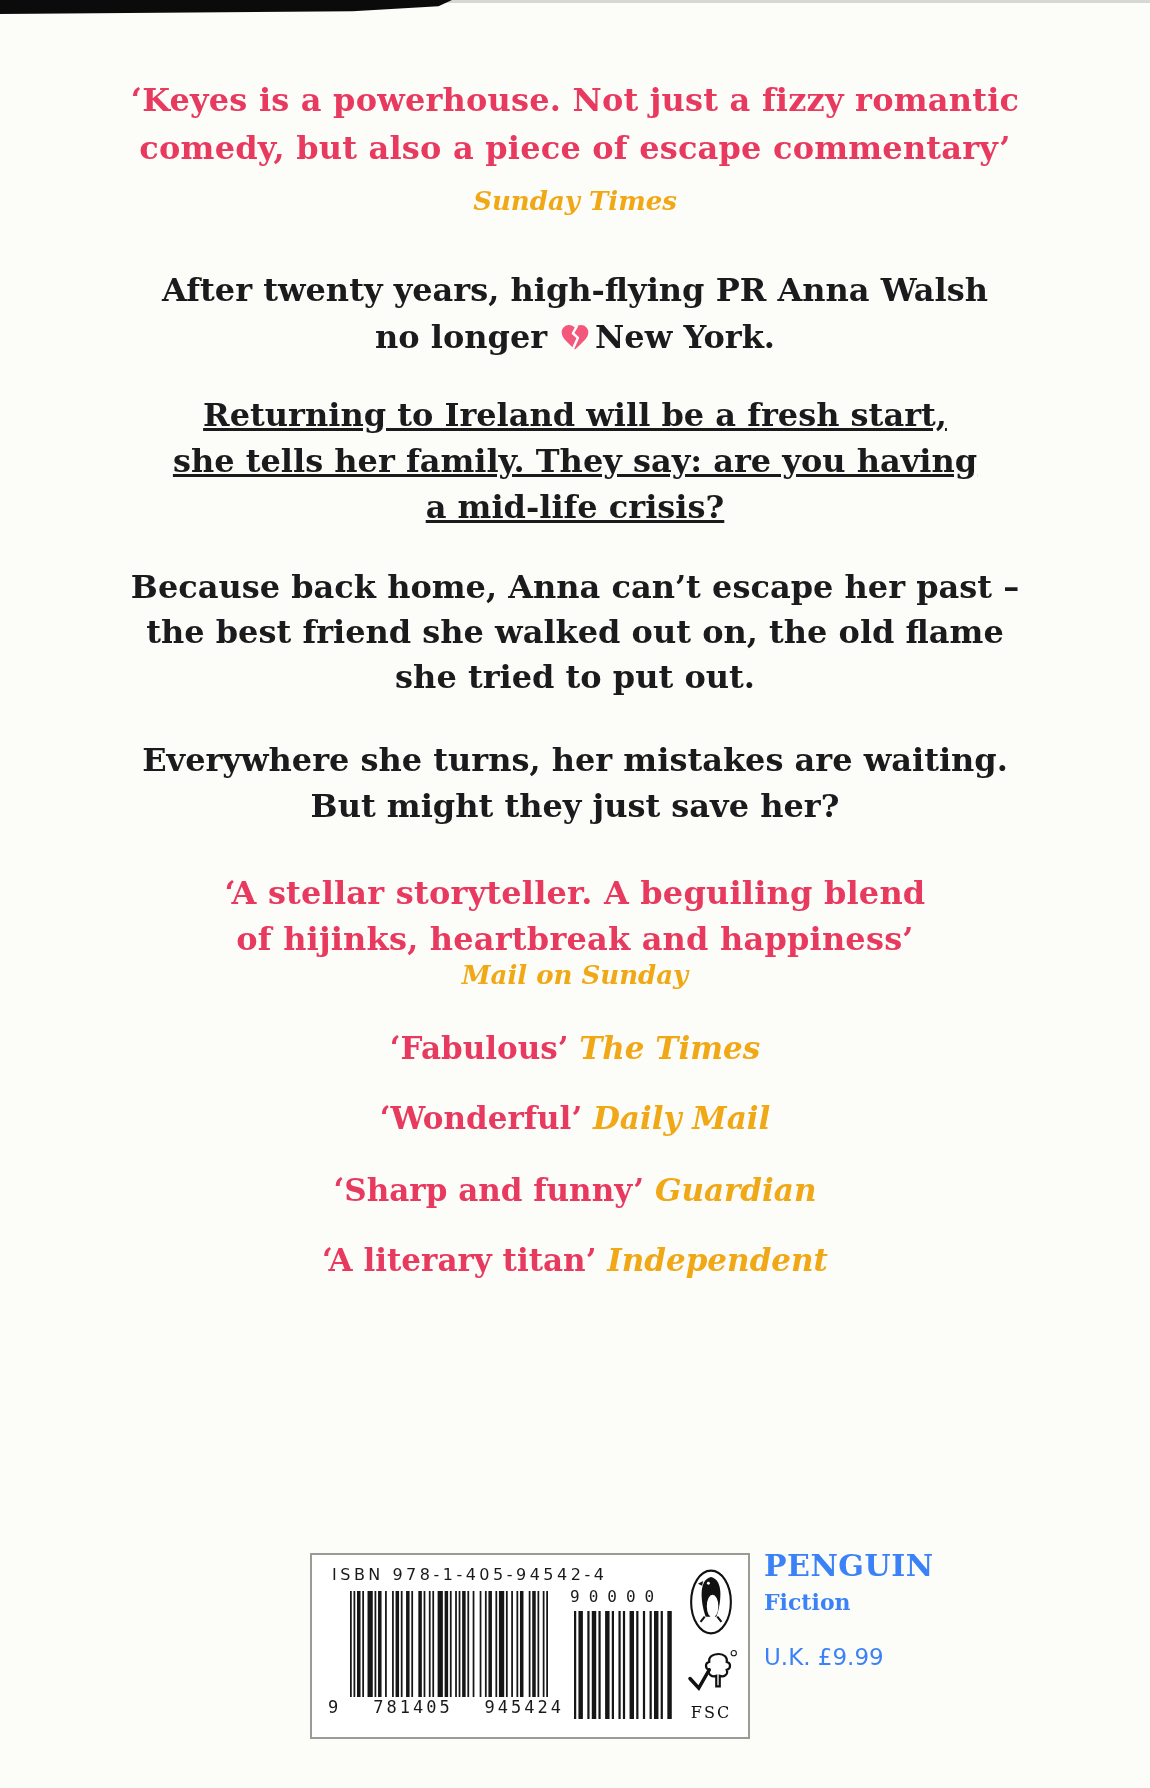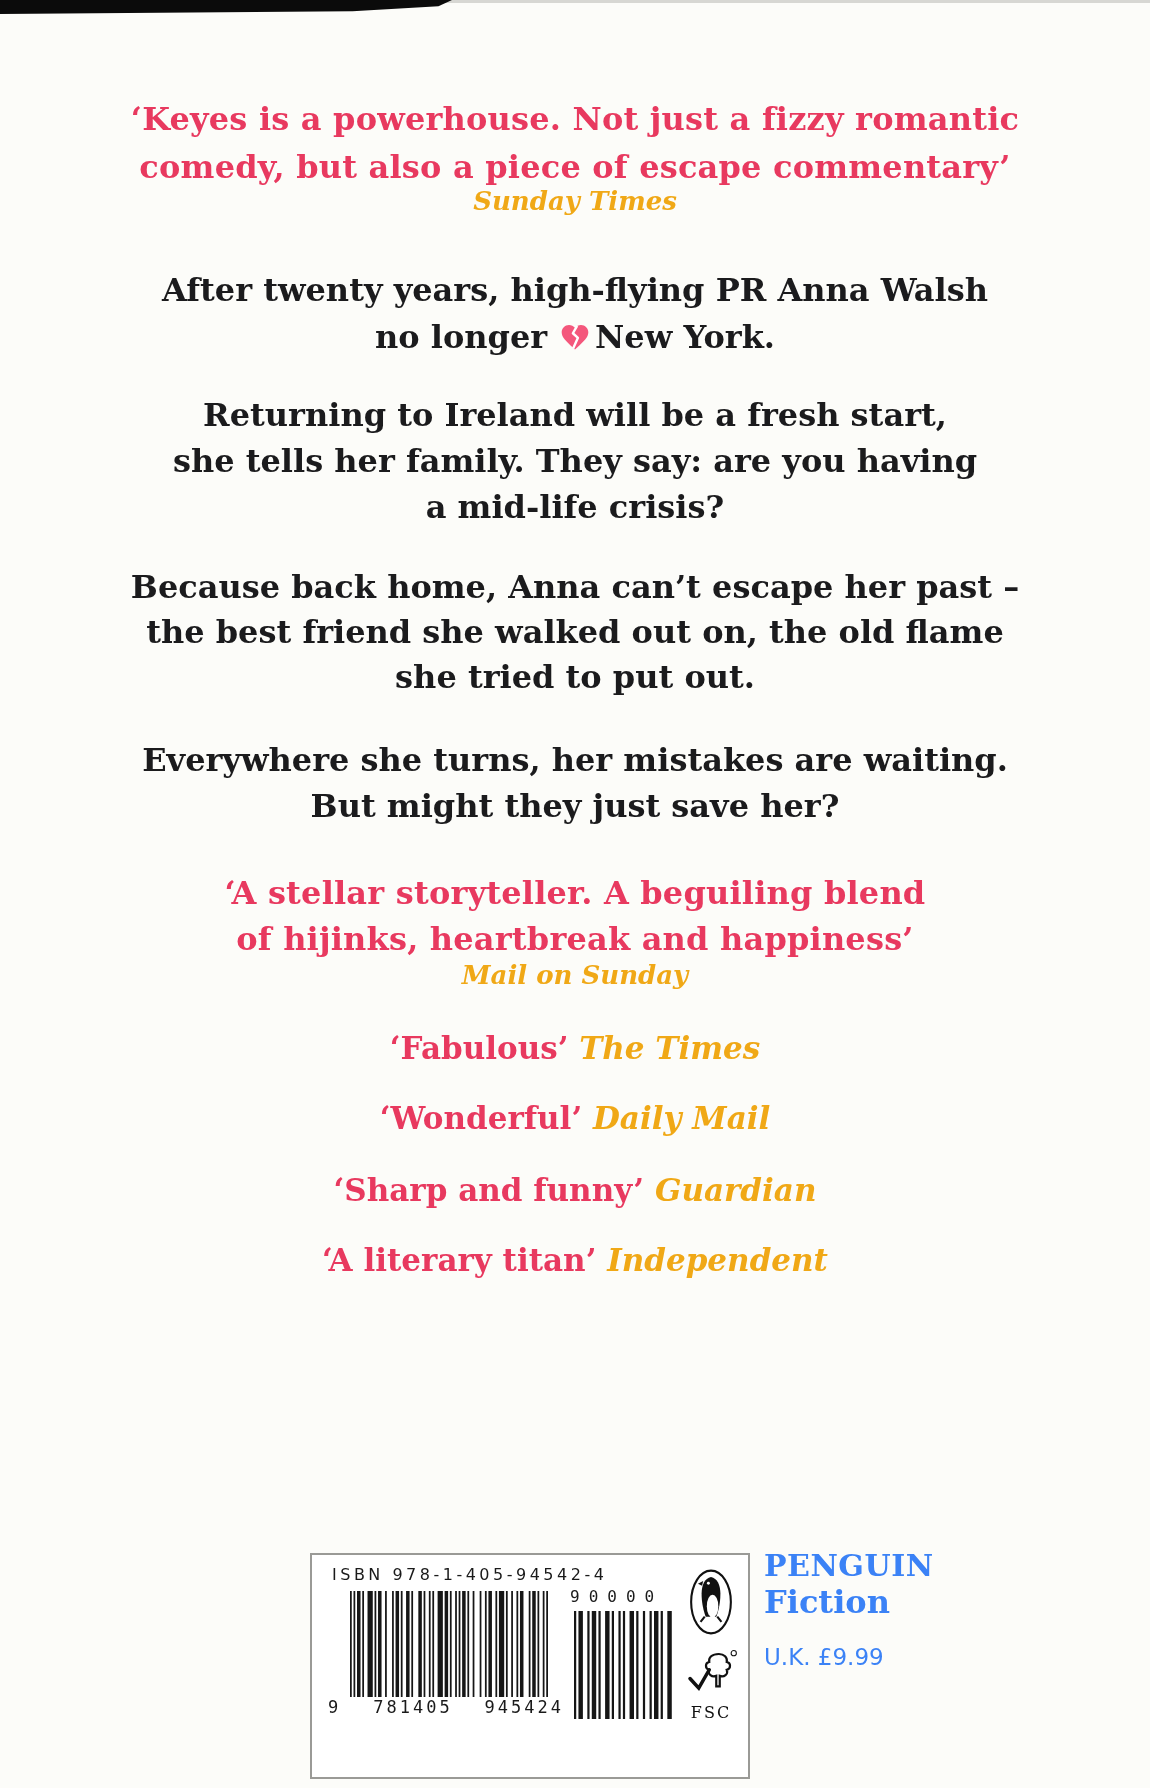--- a/index.html
+++ b/index.html
@@ -17,67 +17,67 @@
   .quote{color:var(--pink,#e8395f);font-size:32px;line-height:48px;letter-spacing:.2px;}
   .source{color:var(--yellow,#efa714);font-style:italic;font-weight:700;font-size:26px;}
   .body-text{font-size:32px;line-height:47px;}
   .press{font-size:31px;}
   .press .q{color:var(--pink,#e8395f);font-weight:700;}
   .press .s{color:var(--yellow,#efa714);font-style:italic;font-weight:700;}
   .heart{display:inline-block;width:36px;height:32px;vertical-align:-5px;margin:0 2px 0 10px;}
 
   
   .bcbox{
-    position:absolute;left:310px;top:1553px;width:440px;height:226px;
+    position:absolute;left:310px;top:1553px;width:440px;height:186px;
     background:#ffffff;border:2px solid #9a9a96;box-sizing:border-box;
     font-family:"DejaVu Sans","Liberation Sans",sans-serif;color:#1a1a1a;
   }
   .isbn{position:absolute;top:10px;left:20px;font-size:16px;letter-spacing:3.5px;white-space:nowrap;}
   .mainbars{position:absolute;left:38px;top:36px;width:198px;height:106px;}
   .maindigits{
     position:absolute;left:16px;top:142px;width:236px;display:flex;justify-content:space-between;
     font-family:"DejaVu Sans Mono","Liberation Mono",monospace;font-size:17px;letter-spacing:3px;
   }
   .smallnum{position:absolute;left:258px;top:32px;width:108px;text-align:left;font-size:16px;letter-spacing:9px;
     font-family:"DejaVu Sans Mono","Liberation Mono",monospace;}
   .smallbars{position:absolute;left:262px;top:56px;width:100px;height:108px;}
   .penguin-oval{position:absolute;left:376px;top:12px;width:46px;height:74px;}
   .fsc{position:absolute;left:368px;top:92px;width:62px;text-align:center;}
   .fsc svg{width:58px;height:56px;display:block;margin:0 auto;}
   .fsc-label{font-family:"DejaVu Serif","Liberation Serif",serif;font-size:16px;letter-spacing:2px;color:#111;}
 
   .pub{position:absolute;left:764px;top:1548px;color:#3b82f6;}
   .pub .name{font-size:30px;font-weight:600;letter-spacing:.5px;line-height:36px;}
-  .pub .imprint{font-size:32px;font-weight:600;line-height:36px;}
+  .pub .imprint{font-size:22px;font-weight:600;line-height:36px;}
   .pub .price{font-family:"DejaVu Sans","Liberation Sans",sans-serif;font-size:23px;margin-top:24px;}
 </style>
 </head>
 <body>
 
 <div class="page">
   <div class="scan-topline"></div>
   <div class="scan-strip"></div>
 
-  <div class="blk quote" style="top:95px;">
+  <div class="blk quote" style="top:76px;">
     <div>‘Keyes is a powerhouse. Not just a fizzy romantic</div>
     <div>comedy, but also a piece of escape commentary’</div>
   </div>
   <div class="blk source" style="top:186px;">Sunday Times</div>
 
   <div class="blk body-text" style="top:267px;">
     <div>After twenty years, high-flying PR Anna Walsh</div>
     <div>
       <span>no longer</span><span class="heart"><svg viewBox="0 0 24 24" width="36" height="32">
             <path d="M12 21.35l-1.45-1.32C5.4 15.36 2 12.28 2 8.5 2 5.42 4.42 3 7.5 3c1.74 0 3.41.81 4.5 2.09C13.09 3.81 14.76 3 16.5 3 19.58 3 22 5.42 22 8.5c0 3.78-3.4 6.86-8.55 11.54L12 21.35z" fill="#f4577c"></path>
             <path d="M13.6 3.6 L10.4 9.2 L14.2 12.6 L10.6 20.6" stroke="#ffffff" stroke-width="1.8" fill="none" stroke-linejoin="round"></path>
           </svg></span><span>New York.</span>
     </div>
   </div>
 
-  <div class="blk body-text" style="top:392px;line-height:46px;">
+  <div class="blk body-text" style="top:392px;line-height:46px;text-decoration:underline;">
     <div>Returning to Ireland will be a fresh start,</div>
     <div>she tells her family. They say: are you having</div>
     <div>a mid-life crisis?</div>
   </div>
 
   <div class="blk body-text" style="top:565px;line-height:45px;">
     <div>Because back home, Anna can’t escape her past –</div>
     <div>the best friend she walked out on, the old flame</div>
     <div>she tried to put out.</div>
   </div>

